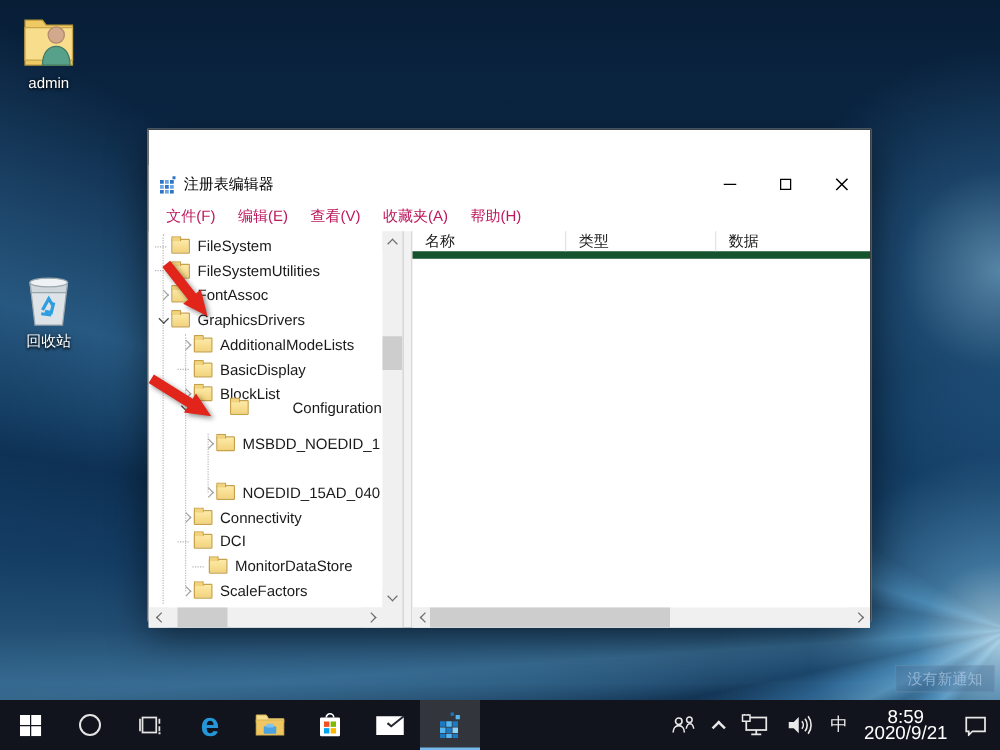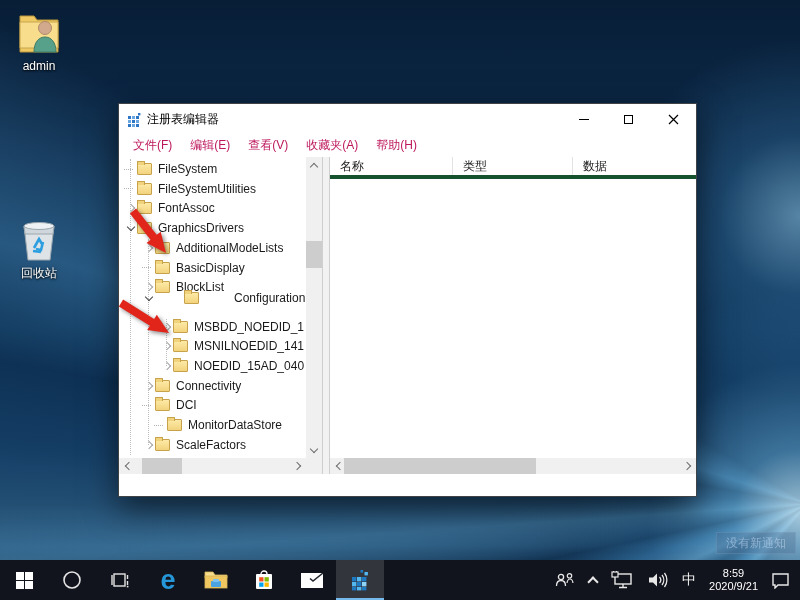--- a/index.html
+++ b/index.html
@@ -29,21 +29,21 @@
   #icon-admin { left:0; top:10px; }
   #icon-thispc { left:0; top:108px; }
   #icon-recycle { left:0; top:218px; }
 
   
   #regedit {
     position:absolute; left:118px; top:103px; width:579px; height:394px;
     background:#fff; border:1px solid #3f4346;
     box-shadow:0 12px 30px rgba(0,0,0,.55);
   }
-  .titlebar { height:30px; display:flex; align-items:center; background:#fff; }
+  .titlebar { height:30px; display:flex; align-items:center; background:#fff;margin-top:28px; }
   .titlebar .app-ic { margin:0 5px 0 8px; }
   .titlebar .ttl { color:#000; }
   .controls { margin-left:auto; display:flex; height:30px; }
   .win-btn { width:45px; height:30px; display:flex; align-items:center; justify-content:center; }
   .glyph-min { width:10px; height:1px; background:#000; display:block; }
   .glyph-max { width:9px; height:9px; border:1px solid #000; display:block; }
 
   .menubar { height:23px; display:flex; align-items:center; padding-left:5px; background:#fff; }
   .menu-item { padding:3px 9px; color:#be185d; }
 
@@ -85,40 +85,40 @@
 
   .tree-vscroll { right:0; top:0; width:16px; height:301px; }
   .tree-hscroll { left:0; bottom:0; width:187px; height:16px; }
   .sb-corner { position:absolute; right:0; bottom:0; width:16px; height:16px; background:#f0f0f0; }
 
   .splitter { position:absolute; left:203px; top:0; width:8px; height:317px;
     background:#f2f2f2; border-left:1px solid #cfcfcf; border-right:1px solid #cfcfcf; }
 
   
   .right-pane { position:absolute; left:211px; top:0; width:366px; height:317px; background:#fff; }
-  .cols { display:flex; height:22px; border-bottom:4px solid #14532d; }
+  .cols { display:flex; height:22px; border-bottom:6px solid #14532d; }
   .col { display:flex; align-items:center; padding-left:10px; color:#1a1a1a; border-right:1px solid #e3e3e3; }
   .col1 { width:123px; } .col2 { width:120px; } .col3 { flex:1; border-right:none; }
   .right-hscroll { left:0; bottom:0; width:366px; height:16px; }
 
   
   #arrows { position:absolute; inset:0; pointer-events:none; }
 
   
   #taskbar { position:absolute; left:0; top:560px; width:800px; height:40px;
     background:#12141d; display:flex; align-items:stretch; }
   .tb-left { display:flex; }
   .tb-btn { width:48px; display:flex; align-items:center; justify-content:center; }
   .tb-btn.active { background:rgba(255,255,255,.14); box-shadow:inset 0 -2px 0 #76b9ed; }
   .edge-e { font-weight:bold; font-size:27px; color:#2597d8; line-height:1; }
   .tb-right { margin-left:auto; display:flex; align-items:center; gap:13px; padding-right:10px; }
   .tray-chev { width:8px; height:8px; border-left:2px solid #e8e8e8; border-top:2px solid #e8e8e8;
     transform:rotate(45deg); margin-top:4px; }
   .ime { color:#f0f0f0; font-size:14px; }
-  .clock { color:#fff; font-size:11px; line-height:13px; text-align:center; }
+  .clock { color:#fff; font-size:15px; line-height:13px; text-align:center; }
 
   #tooltip { position:absolute; left:716px; top:532px; width:80px; height:22px;
     background:rgba(70,100,135,.30); border:1px solid rgba(150,180,210,.22);
     color:rgba(185,210,235,.62); display:flex; align-items:center; justify-content:center; font-size:12px; }
 </style>
 </head>
 <body>
 
 <div id="desktop">
 
@@ -245,27 +245,20 @@
               </span>
               <span class="tfolder"></span>
               <span class="tlabel">Configuration</span>
             </div>
             <div class="tree-row" style="top: 157.6px; left: 41px;">
               <span class="chev-slot">
                 <span class="chev"></span>
               </span>
               <span class="tfolder"></span>
               <span class="tlabel">MSBDD_NOEDID_1</span>
-            </div>
-            <div class="tree-row" style="top: 177.3px; left: 41px;">
-              <span class="chev-slot">
-                <span class="chev"></span>
-              </span>
-              <span class="tfolder"></span>
-              <span class="tlabel">MSNILNOEDID_141</span>
             </div>
             <div class="tree-row" style="top: 197px; left: 41px;">
               <span class="chev-slot">
                 <span class="chev"></span>
               </span>
               <span class="tfolder"></span>
               <span class="tlabel">NOEDID_15AD_040</span>
             </div>
             <div class="tree-row" style="top: 216.7px; left: 23px;">
               <span class="chev-slot">

